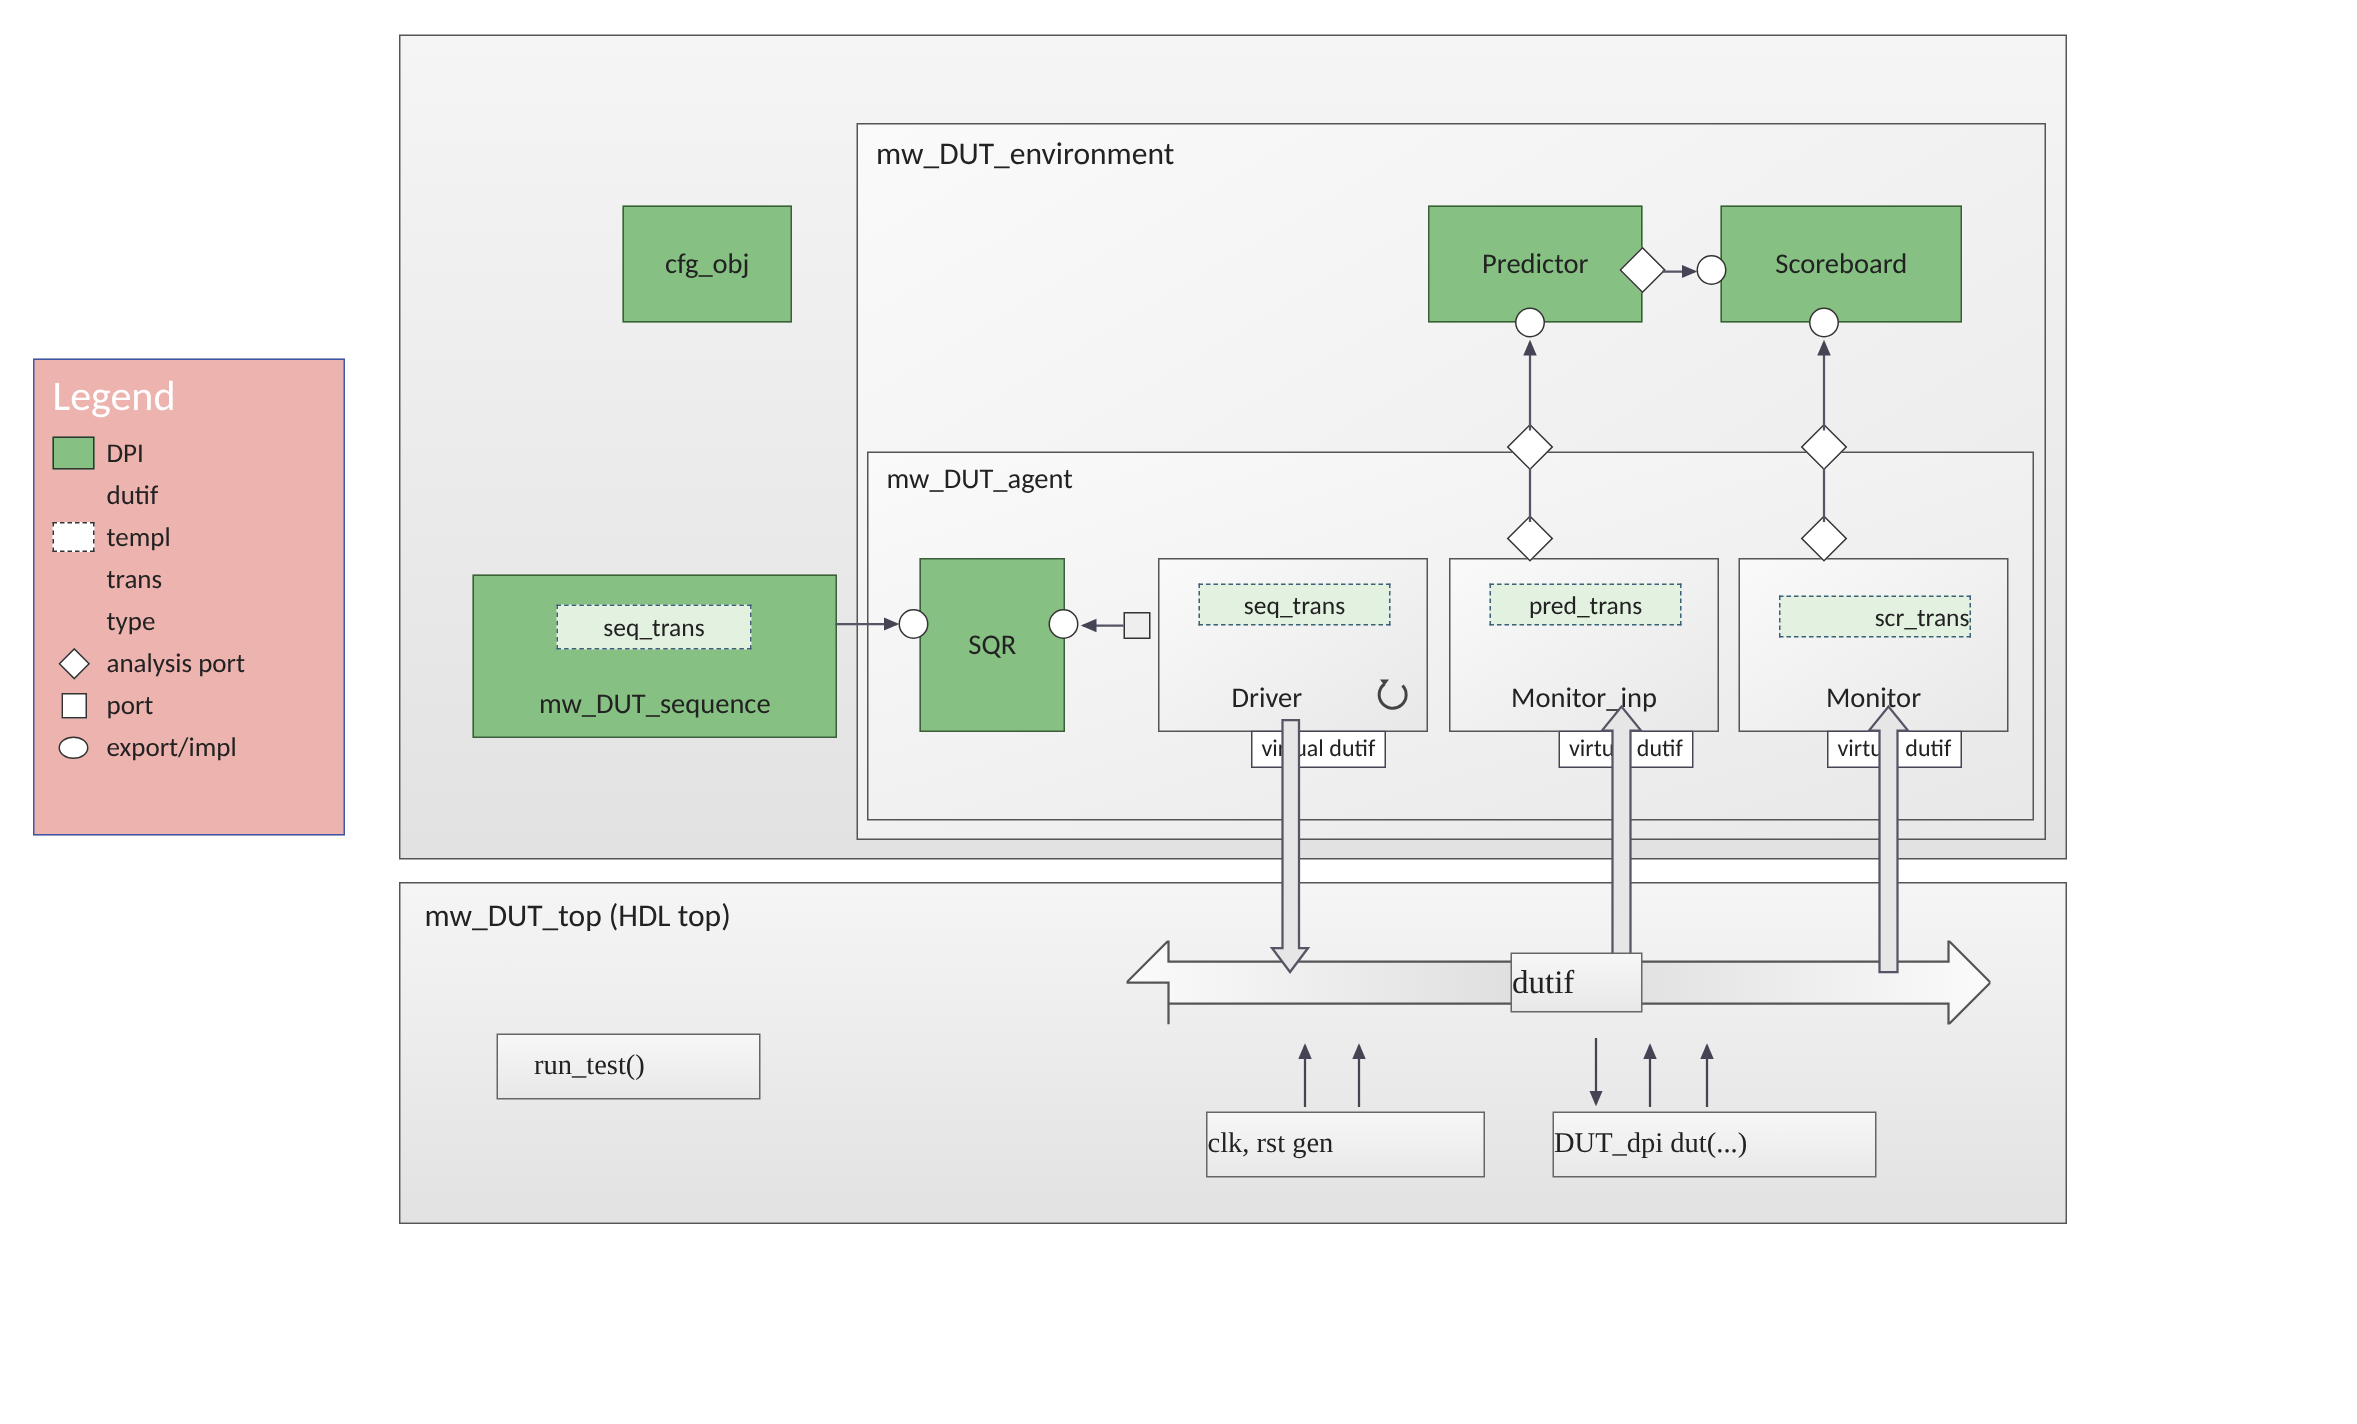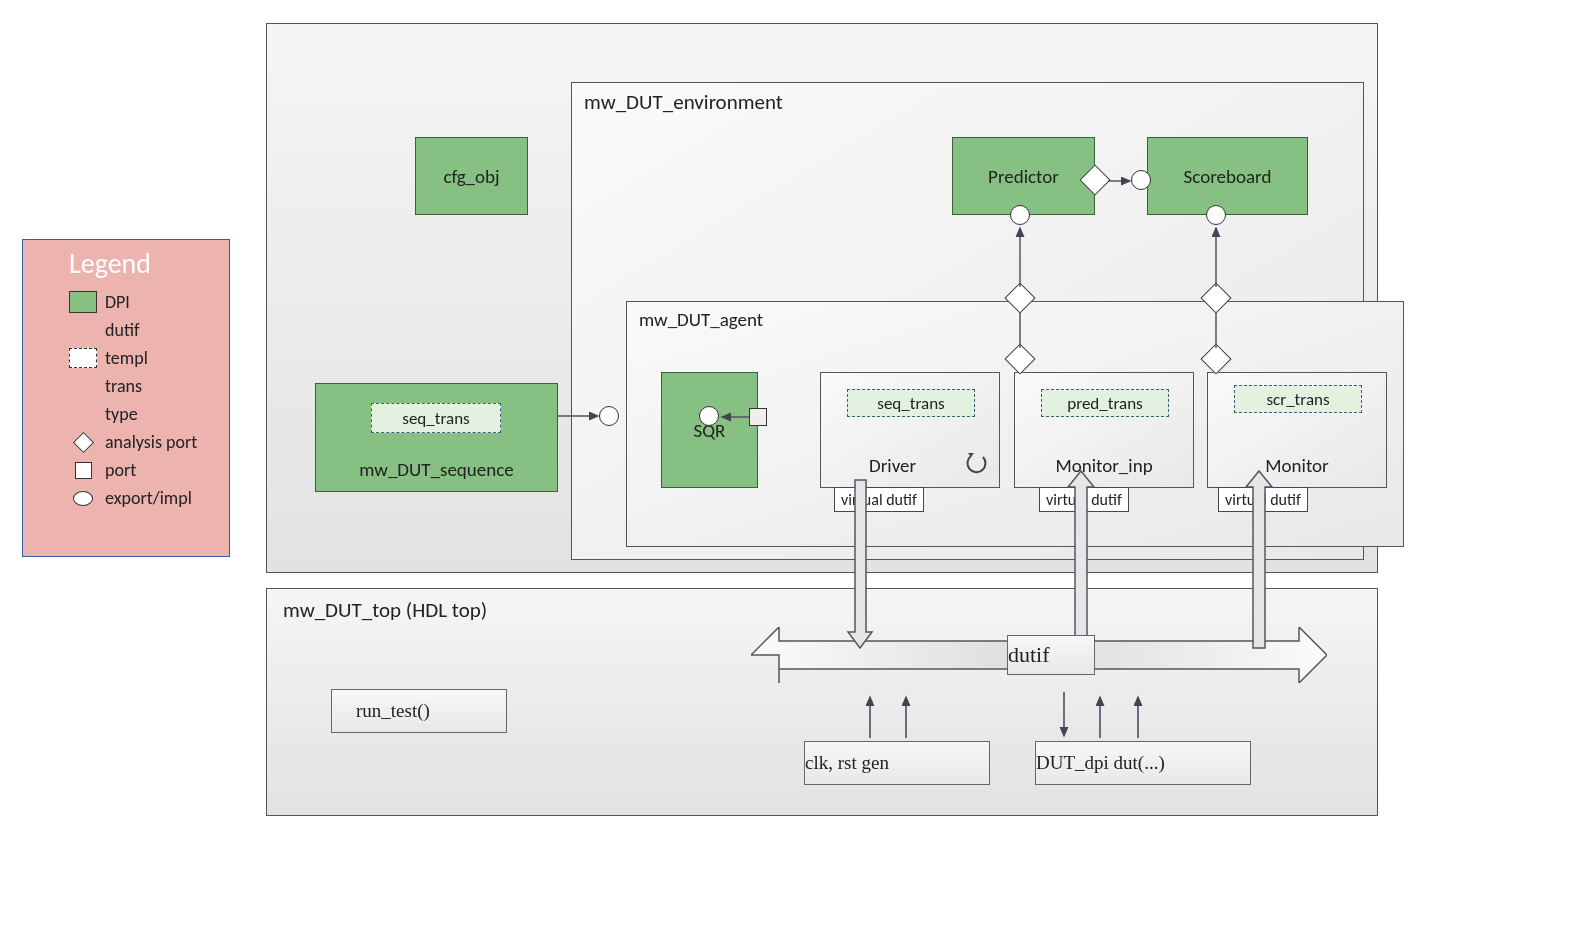--- a/index.html
+++ b/index.html
@@ -56,21 +56,20 @@
   position: absolute;
   font-size: 21px;
 }
 .sublabel {
   position: absolute;
   font-size: 19px;
 }
 .legend {
   background: #edb3af;
   border: 1.5px solid #3a5aa8;
-  padding-left: 34px;
 }
 .legend-title {
   color: #fff;
   font-size: 28px;
   margin: 6px 0 10px 12px;
 }
 .legend-row {
   display: flex;
   align-items: center;
   margin: 6px 0 6px 12px;
@@ -176,21 +175,21 @@
     <span class="label" style="left:12px; top:6px;">mw_DUT_environment</span>
 
     <div class="box dpi-box" style="left:380px; top:54px; width:143px; height:78px;">
       <span>Predictor</span>
     </div>
 
     <div class="box dpi-box" style="left:575px; top:54px; width:161px; height:78px;">
       <span>Scoreboard</span>
     </div>
 
-    <div class="box inner-box" style="left:6px; top:218px; width:778px; height:246px;margin-left:48px;">
+    <div class="box inner-box" style="left:6px; top:218px; width:778px; height:246px;">
       <span class="sublabel" style="left:12px; top:6px;">mw_DUT_agent</span>
 
       <div class="box dpi-box" style="left:34px; top:70px; width:97px; height:116px;">
         <span>SQR</span>
       </div>
 
       <div class="box inner-box" style="left:193px; top:70px; width:180px; height:116px;">
         <span style="position:absolute; bottom:10px; left:48px;">Driver</span>
         <div class="box templ-box" style="left:26px; top:16px; width:128px; height:28px;">
           <span>seq_trans</span>
@@ -204,21 +203,21 @@
 
       <div class="box inner-box" style="left:387px; top:70px; width:180px; height:116px;">
         <span style="position:absolute; bottom:10px; width:100%; text-align:center;">Monitor_inp</span>
         <div class="box templ-box" style="left:26px; top:16px; width:128px; height:28px;">
           <span>pred_trans</span>
         </div>
       </div>
 
       <div class="box inner-box" style="left:580px; top:70px; width:180px; height:116px;">
         <span style="position:absolute; bottom:10px; width:100%; text-align:center;">Monitor</span>
-        <div class="box templ-box" style="left:26px; top:12px; width:128px; height:28px;">
+        <div class="box templ-box" style="left:26px; top:24px; width:128px; height:28px;justify-content:flex-end;">
           <span>scr_trans</span>
         </div>
       </div>
     </div>
   </div>
 </div>
 
 <div class="box container-box" style="left:266px; top:588px; width:1112px; height:228px;">
   <span class="label" style="left:16px; top:8px;">mw_DUT_top  (HDL top)</span>
 

